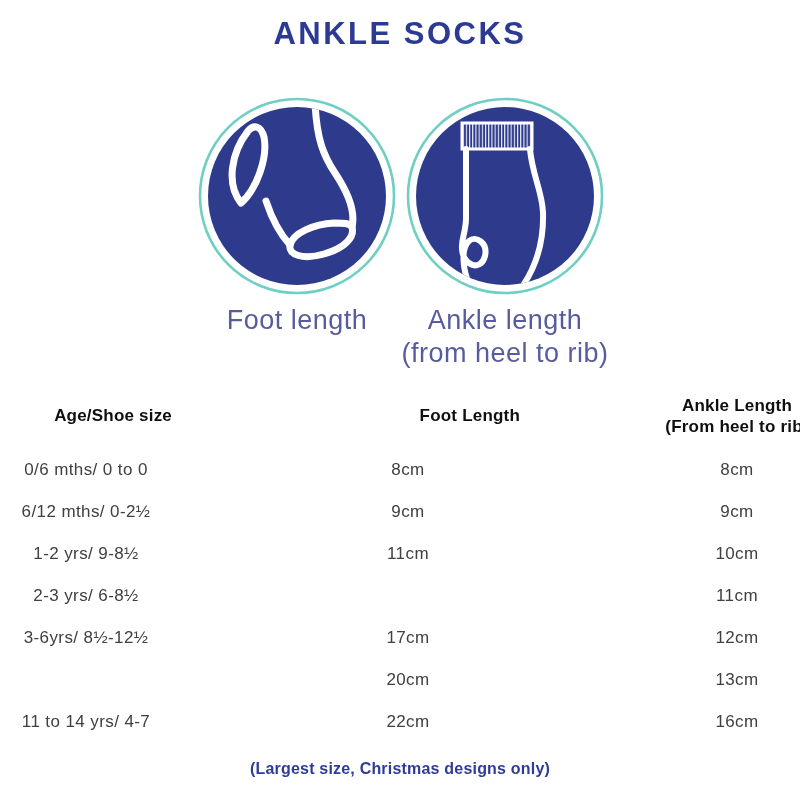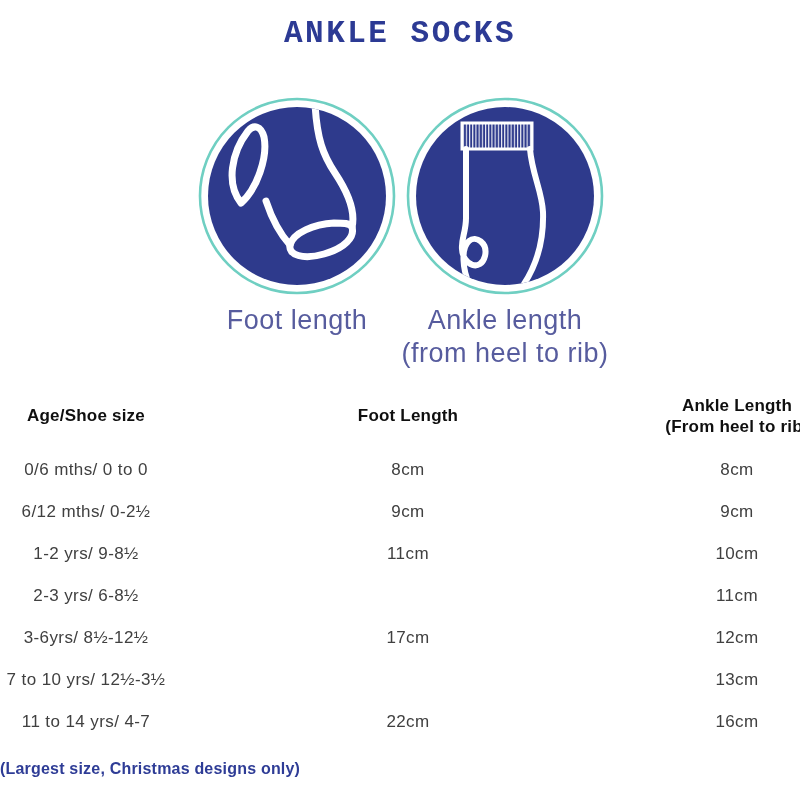--- a/index.html
+++ b/index.html
@@ -2,49 +2,49 @@
 <html><head>
 <meta charset="utf-8">
 <style>
   html,body { margin:0; padding:0; background:#ffffff; }
   .canvas {
     position:relative; width:800px; height:800px; background:#ffffff;
     font-family:"Liberation Sans", sans-serif; overflow:hidden;
   }
   .title {
     position:absolute; top:16px; left:0; width:800px; text-align:center;
-    font-family:Liberation Mono, monospace; font-weight:bold;
+    font-family:Liberation Sans, sans-serif; font-weight:bold;
     font-size:31px; letter-spacing:2.5px; color:#2c3a94;
   }
   .icon-wrap { position:absolute; top:96px; width:200px; height:200px; }
   .icon-foot { left:197px; }
   .icon-ankle { left:405px; }
   .diagram-label {
     position:absolute; top:304px; text-align:center;
     font-size:27px; line-height:33px; color:#575c9e; letter-spacing:0.5px;
   }
   .label-foot { left:197px; width:200px; }
   .label-ankle { left:385px; width:240px; }
   
   .c1 { position:absolute; left:0;    width:172px; text-align:center; }
   .c2 { position:absolute; left:296px; width:224px; text-align:center; }
   .c3 { position:absolute; left:657px; width:160px; text-align:center; }
   .thead {
     position:absolute; top:392px; left:0; width:800px; height:48px;
     font-weight:bold; font-size:17px; color:#0f0f0f; letter-spacing:0.2px;
   }
-  .thead .c1, .thead .c2 { line-height:48px; }
+  .thead .c1, .thead .c2 { line-height:48px;text-align:right; }
   .thead .c3 { top:3px; line-height:21px; }
   .tbody { position:absolute; top:449px; left:0; width:692px; }
   .trow { position:relative; height:42px; }
   .trow > div {
     line-height:42px; font-size:17px; color:#404040; letter-spacing:0.4px;
   }
   .footnote {
-    position:absolute; top:760px; left:0; width:800px; 
+    position:absolute; top:760px; left:0; width:800px; text-align:center;
     font-weight:bold; font-size:16px; color:#2e3c96; letter-spacing:0.2px;
   }
 </style>
 </head>
 <body>
 
 <div class="canvas">
 
   <div class="title">ANKLE SOCKS</div>
 
@@ -123,21 +123,21 @@
     <div class="trow">
       <div class="c1">2-3 yrs/ 6-8½</div>
       <div class="c3">11cm</div>
     </div>
     <div class="trow">
       <div class="c1">3-6yrs/ 8½-12½</div>
       <div class="c2">17cm</div>
       <div class="c3">12cm</div>
     </div>
     <div class="trow">
-      <div class="c1">7 to 10 yrs/ 12½-3½</div>
+      <div class="c2">20cm</div>
       <div class="c3">13cm</div>
     </div>
     <div class="trow">
       <div class="c1">11 to 14 yrs/ 4-7</div>
       <div class="c2">22cm</div>
       <div class="c3">16cm</div>
     </div>
   </div>
 
   <div class="footnote">(Largest size, Christmas designs only)</div>

